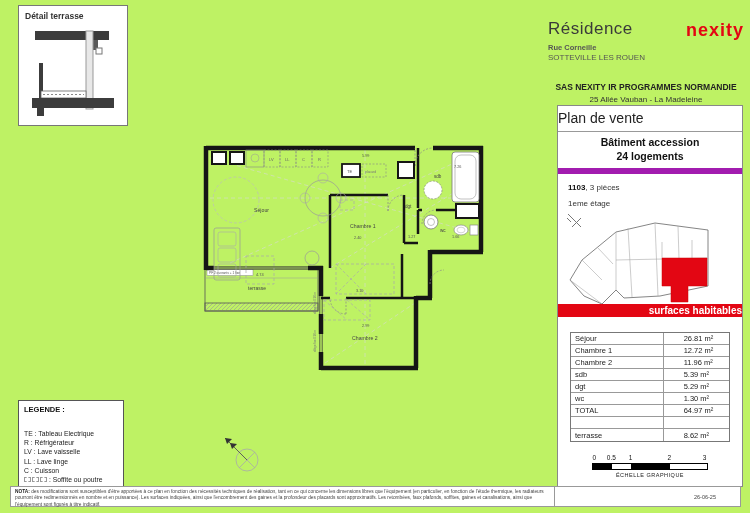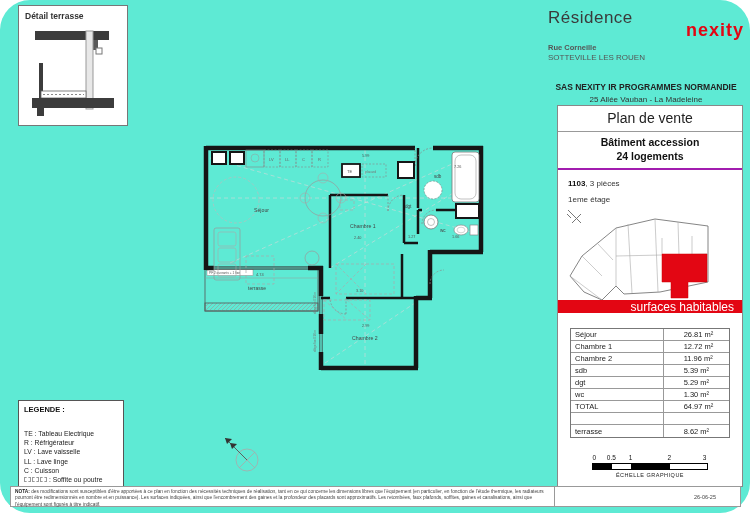--- a/index.html
+++ b/index.html
@@ -1,44 +1,44 @@
 <!DOCTYPE html>
 <html><head>
 <meta charset="utf-8">
 <style>
   * { margin:0; padding:0; box-sizing:border-box; }
   html,body { width:750px; height:513px; }
   body { font-family:"Liberation Sans", sans-serif; background:#fff; color:#222; position:relative; overflow:hidden; }
-  .sheet { position:absolute; inset:0; background:#5eead4;border-radius:30px; }
+  .sheet { position:absolute; inset:0; background:#bef264; }
 
   
   .detail-box { position:absolute; left:18px; top:5px; width:110px; height:121px; border:1px solid #777; background:#fff; padding:5px 6px; }
   .detail-box .title { font-size:8.5px; font-weight:bold; color:#333; }
 
   
   .header { position:absolute; left:548px; top:8px; width:196px; }
-  .header .row1 { display:flex; justify-content:space-between; align-items:flex-start; }
+  .header .row1 { display:flex; justify-content:space-between; align-items:flex-end; }
   .res1 { font-size:17px; color:#3a3a3a; letter-spacing:0.5px; }
   .res2 { font-size:17px; color:#3a3a3a; letter-spacing:0.2px; margin-top:1px; }
   .brand { font-size:18px; font-weight:bold; color:#e30613; letter-spacing:1px; line-height:1; margin-top:13px; }
   .addr1 { font-size:7.5px; font-weight:bold; color:#555; margin-top:4px; }
   .addr2 { font-size:8px; color:#555; margin-top:1px; }
   .company { font-size:8.5px; font-weight:bold; color:#222; text-align:center; margin-top:20px; }
   .company-addr { font-size:8px; color:#333; text-align:center; margin-top:3px; }
 
   
   .panel { position:absolute; left:557px; top:105px; width:186px; height:382px; border:1px solid #888; background:#fff; display:flex; flex-direction:column; }
-  .panel .p-title { font-size:14px; color:#222; text-align:center; padding:4px 0 5px; border-bottom:1px solid #999; }
-  .panel .p-build { text-align:center; padding:4px 0 5px; border-bottom:2px solid #a21caf; }
+  .panel .p-title { font-size:14px; color:#222; text-align:left; padding:4px 0 5px; border-bottom:1px solid #999; }
+  .panel .p-build { text-align:center; padding:4px 0 5px; border-bottom:6px solid #a21caf; }
   .panel .p-build div { font-size:10.5px; font-weight:bold; color:#111; line-height:1.3; }
   .panel .p-unit { padding:9px 10px 2px; font-size:8px; color:#333; }
   .panel .p-unit .num { font-weight:bold; color:#111; }
   .panel .p-floor { padding:5px 10px 0; font-size:8px; color:#333; }
   .keyplan { width:186px; height:96px; }
-  .redbar { height:13px; background:#e30613; color:#fff; font-size:12px; display:flex; align-items:center; justify-content:flex-end; padding-right:8px; }
+  .redbar { height:13px; background:#e30613; color:#fff; font-size:10px; display:flex; align-items:center; justify-content:flex-end; padding-right:0;font-weight:bold; }
   .s-table { margin:15px 12px 0; border:1px solid #777; font-size:7.5px; color:#222; }
   .s-row { display:flex; border-bottom:1px solid #999; height:12px; align-items:center; }
   .s-row:last-child { border-bottom:none; }
   .s-row .lbl { flex:1; padding-left:4px; }
   .s-row .val { width:42%; border-left:1px solid #999; padding-left:20px; height:100%; display:flex; align-items:center; }
   .spacer { flex:1; }
 
   
   .scale-wrap { margin:0 auto 8px; width:116px; }
   .scale-labels { position:relative; height:9px; font-size:6.5px; color:#111; }

